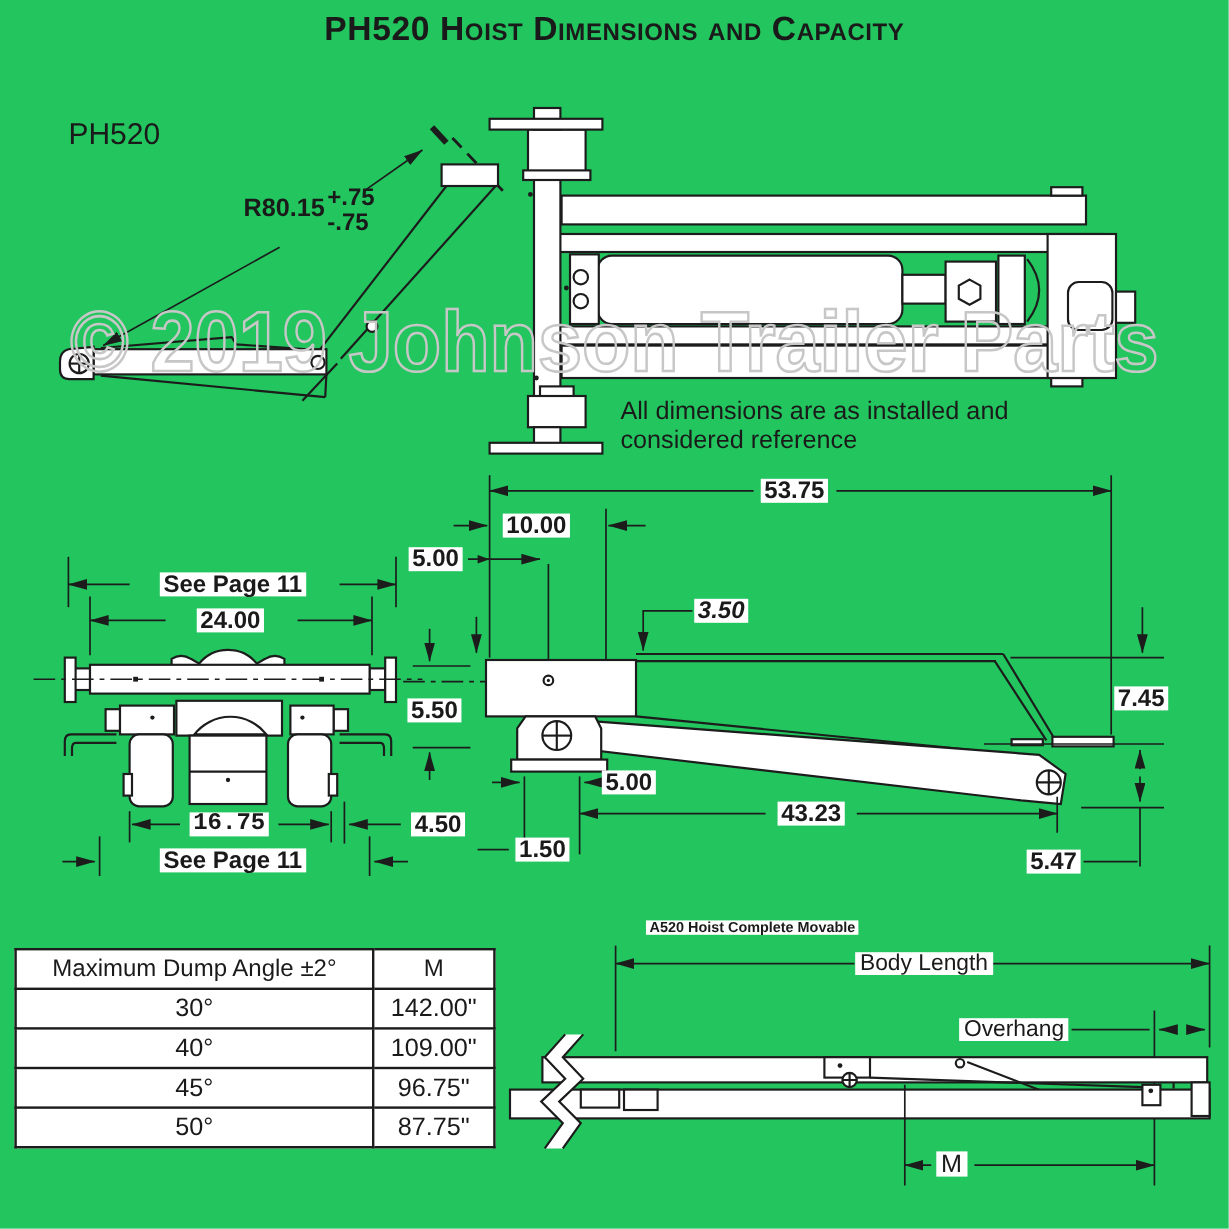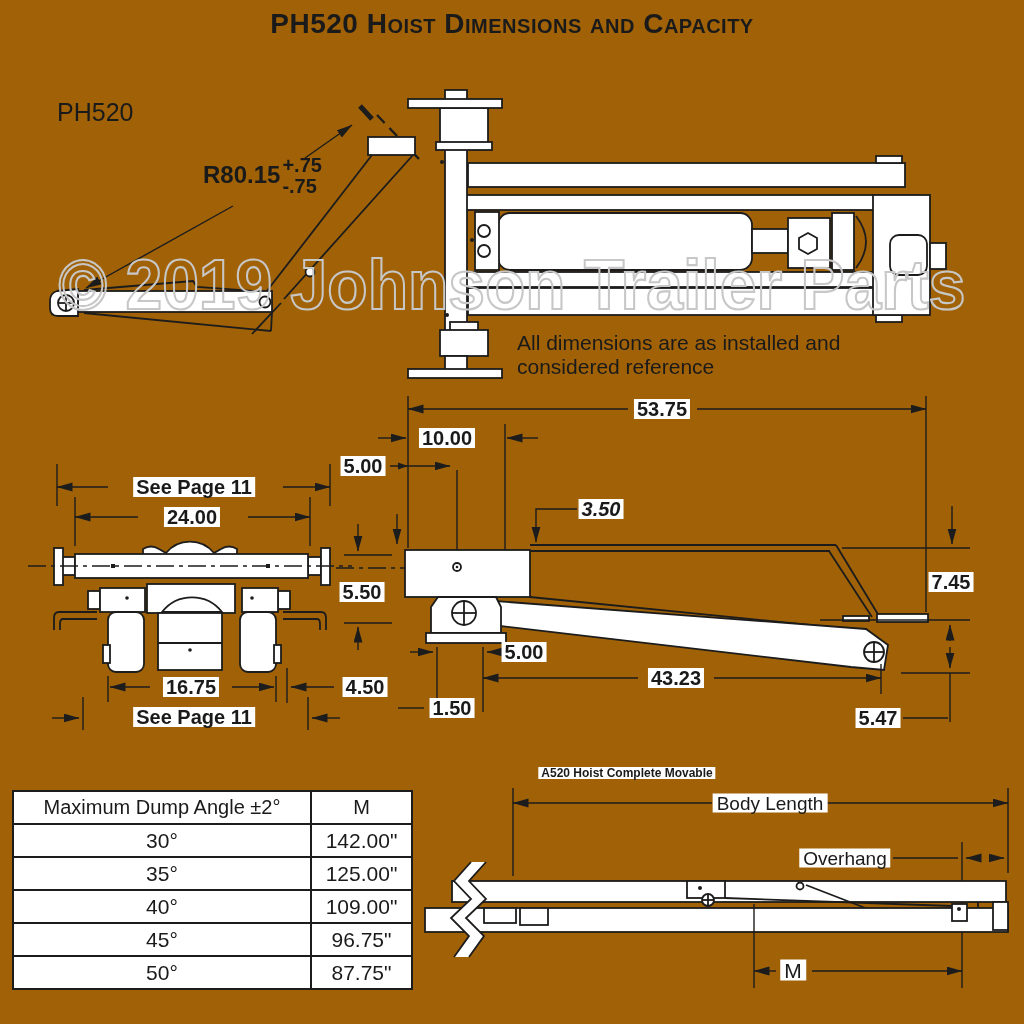--- a/index.html
+++ b/index.html
@@ -1,16 +1,16 @@
 <!DOCTYPE html>
 <html><head>
 <meta charset="utf-8">
 <style>
   html,body{margin:0;padding:0;background:#fff;}
-  .canvas{position:relative;width:1024px;height:1024px;background:#a16207;overflow:hidden;
+  .canvas{position:relative;width:1024px;height:1024px;background:#22c55e;overflow:hidden;
           font-family:"Liberation Sans","DejaVu Sans",sans-serif;color:#1a1a1a;}
   svg.art{position:absolute;left:0;top:0;z-index:1;}
   svg .s{fill:#fff;stroke:#1c1c1c;stroke-width:1.8;}
   svg .ln{fill:none;stroke:#1c1c1c;stroke-width:1.8;}
   svg .d{fill:none;stroke:#1c1c1c;stroke-width:1.4;}
   svg .f{fill:#1c1c1c;stroke:none;}
   svg .cl{fill:none;stroke:#1c1c1c;stroke-width:1.3;stroke-dasharray:18 5 4 5;}
   svg .dash{fill:none;stroke:#1c1c1c;stroke-width:2.4;stroke-dasharray:11 7;}
   svg .thick{fill:none;stroke:#1c1c1c;stroke-width:5;}
   svg .zz{fill:none;stroke:#1c1c1c;stroke-width:1.8;}
@@ -19,21 +19,21 @@
   .abs{position:absolute;z-index:3;line-height:1.16;white-space:nowrap;}
   .dim{position:absolute;z-index:3;transform:translate(-50%,-50%);font-weight:bold;font-size:20px;
        background:#fff;padding:0 3px;line-height:1;white-space:nowrap;}
   .lbl{position:absolute;z-index:3;transform:translate(-50%,-50%);font-weight:normal;font-size:19px;
        background:#fff;padding:0 4px;line-height:1;white-space:nowrap;}
   .title{position:absolute;top:8px;left:0;width:100%;text-align:center;font-size:28px;font-weight:bold;
          font-variant:small-caps;letter-spacing:.5px;z-index:3;}
   .model{left:57px;top:98px;font-size:25px;}
   .wnote{left:57px;top:147px;font-size:25px;}
   .rlabel{left:203px;top:163px;display:flex;align-items:flex-start;z-index:3;}
-  .rlabel .rtxt{font-size:24px;font-weight:bold;line-height:1;}
+  .rlabel .rtxt{font-size:21px;font-weight:bold;line-height:1;}
   .rlabel .tol{font-size:20px;font-weight:bold;line-height:1.05;margin-left:2px;margin-top:-8px;}
   .inote{left:517px;top:331px;font-size:21px;line-height:1.12;}
   .cap{font-size:12px;}
   .wm{position:absolute;top:246px;left:50%;transform:translateX(-50%) scaleY(1.08);
       font-size:66px;font-weight:bold;white-space:nowrap;z-index:6;pointer-events:none;
       color:transparent;-webkit-text-stroke:2px #c7c7c7;letter-spacing:0;}
   table.dump{position:absolute;left:12px;top:790px;width:401px;z-index:3;border-collapse:collapse;
              table-layout:fixed;font-size:21px;background:#fff;padding-left:36px;}
   table.dump th,table.dump td{border:2px solid #1c1c1c;text-align:center;padding:0;height:31px;
                               font-weight:normal;overflow:hidden;}
@@ -267,45 +267,41 @@
   <div class="dim" style="left:951px;top:582px;">7.45</div>
   <div class="dim" style="left:524px;top:652px;">5.00</div>
   <div class="dim" style="left:676px;top:678px;">43.23</div>
   <div class="dim" style="left:452px;top:708px;">1.50</div>
   <div class="dim" style="left:878px;top:718px;">5.47</div>
   <div class="dim cap" style="left:627px;top:729px;margin-top:44px;">A520 Hoist Complete Movable</div>
 
   <div class="dim" style="left:194px;top:487px;">See Page 11</div>
   <div class="dim" style="left:192px;top:517px;">24.00</div>
   <div class="dim" style="left:362px;top:592px;">5.50</div>
-  <div class="dim" style="left:191px;top:687px;">16.75</div>
+  <div class="dim" style="left:191px;top:687px;font-family:Liberation Mono, monospace;">16.75</div>
   <div class="dim" style="left:365px;top:687px;">4.50</div>
   <div class="dim" style="left:194px;top:717px;">See Page 11</div>
 
   <div class="lbl" style="left:770px;top:803px;">Body Length</div>
   <div class="lbl" style="left:845px;top:858px;">Overhang</div>
   <div class="lbl" style="left:793px;top:970px;font-size:21px;">M</div>
 
   <table class="dump">
     <thead>
       <tr>
         <th class="c1">Maximum Dump Angle  ±2°</th>
         <th>M</th>
       </tr>
     </thead>
     <tbody>
       <tr>
         <td>30°</td>
         <td>142.00"</td>
       </tr>
       <tr>
-        <td>35°</td>
-        <td>125.00"</td>
-      </tr>
-      <tr>
         <td>40°</td>
         <td>109.00"</td>
       </tr>
       <tr>
         <td>45°</td>
         <td>96.75"</td>
       </tr>
       <tr>
         <td>50°</td>
         <td>87.75"</td>

